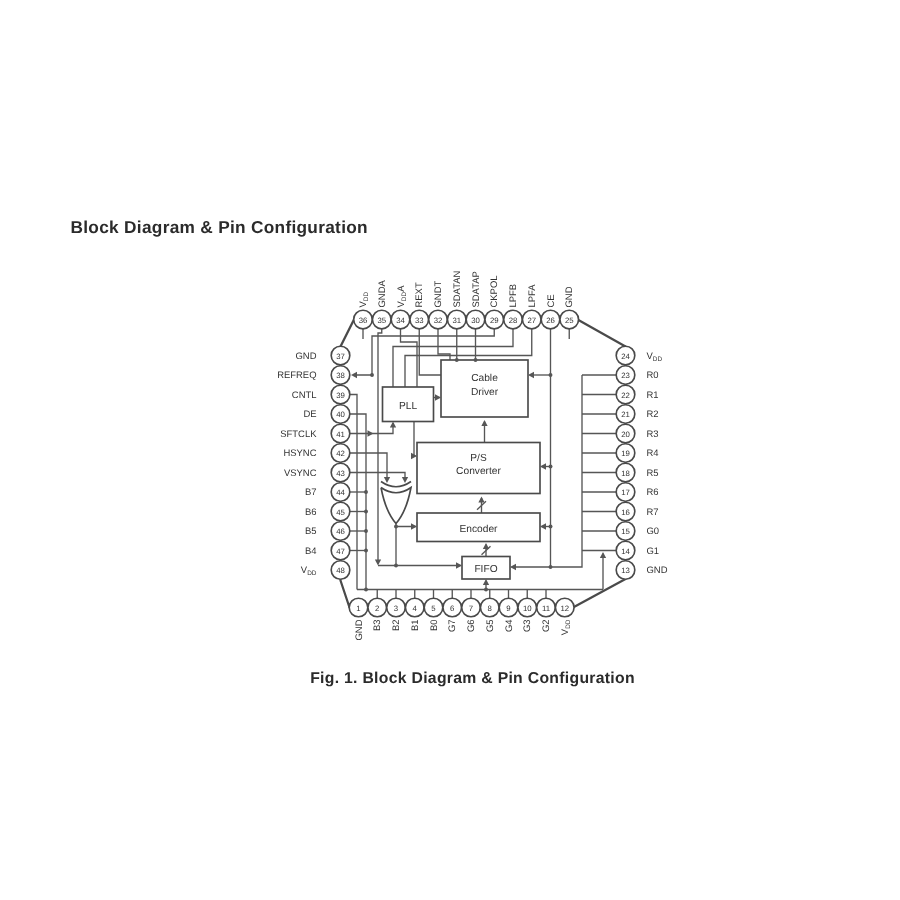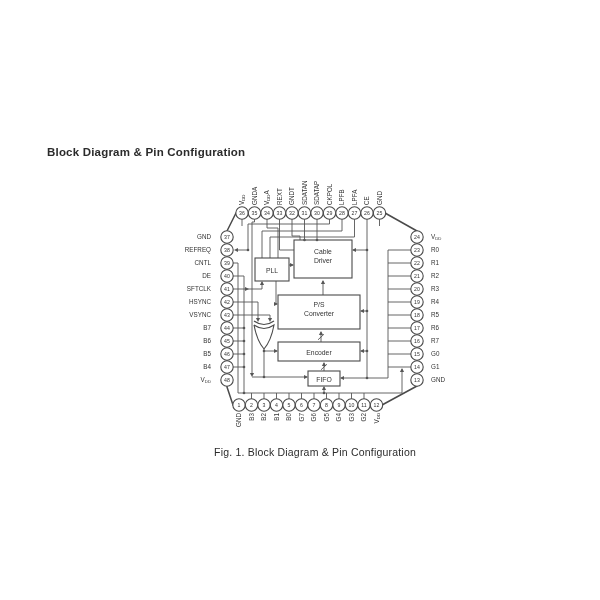--- a/index.html
+++ b/index.html
@@ -2,21 +2,21 @@
 <html><head>
 <meta charset="utf-8">
 <style>
   html,body{margin:0;padding:0;background:#ffffff;}
   body{width:600px;height:600px;position:relative;overflow:hidden;
        font-family:"Liberation Sans", sans-serif;}
   .page{position:absolute;inset:0;background:#fff;}
   .doc-title{position:absolute;left:47px;top:146px;font-size:11.5px;font-weight:bold;
              color:#2b2b2b;letter-spacing:.2px;}
   .fig-caption{position:absolute;left:30px;right:0;top:446px;text-align:center;
-               font-size:10.5px;font-weight:normal;color:#2b2b2b;letter-spacing:.2px;}
+               font-size:10.5px;font-weight:bold;color:#2b2b2b;letter-spacing:.2px;}
   svg{position:absolute;left:0;top:0;}
   svg text{font-family:"Liberation Sans", sans-serif;}
 </style>
 </head>
 <body>
 
 <div class="page">
   <div class="doc-title">Block Diagram &amp; Pin Configuration</div>
   <svg id="diagram" width="600" height="600" viewBox="0 0 600 600">
       <path d="M236,213 H385 L417,231 V386 L382,405 H233 L227,387 V231 Z" fill="none" stroke="#4a4a4a" stroke-width="1.5" stroke-linejoin="round"></path>

